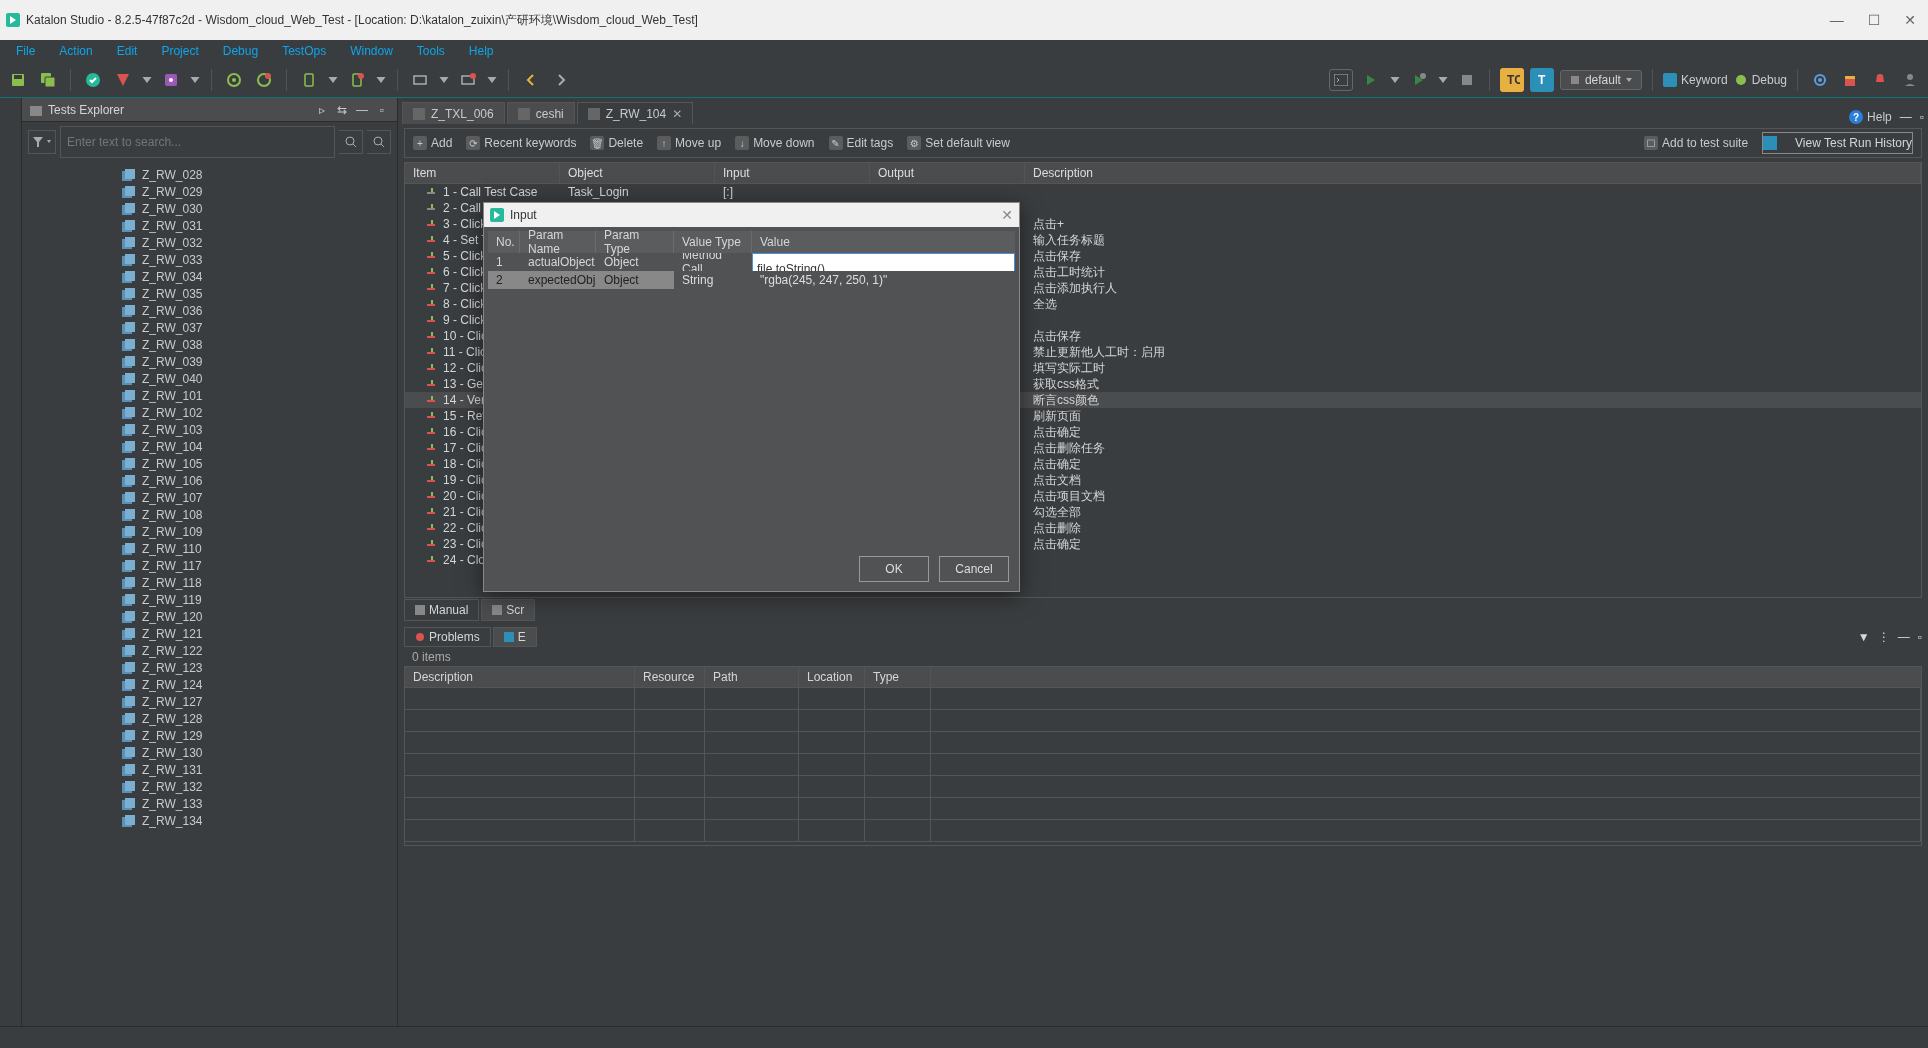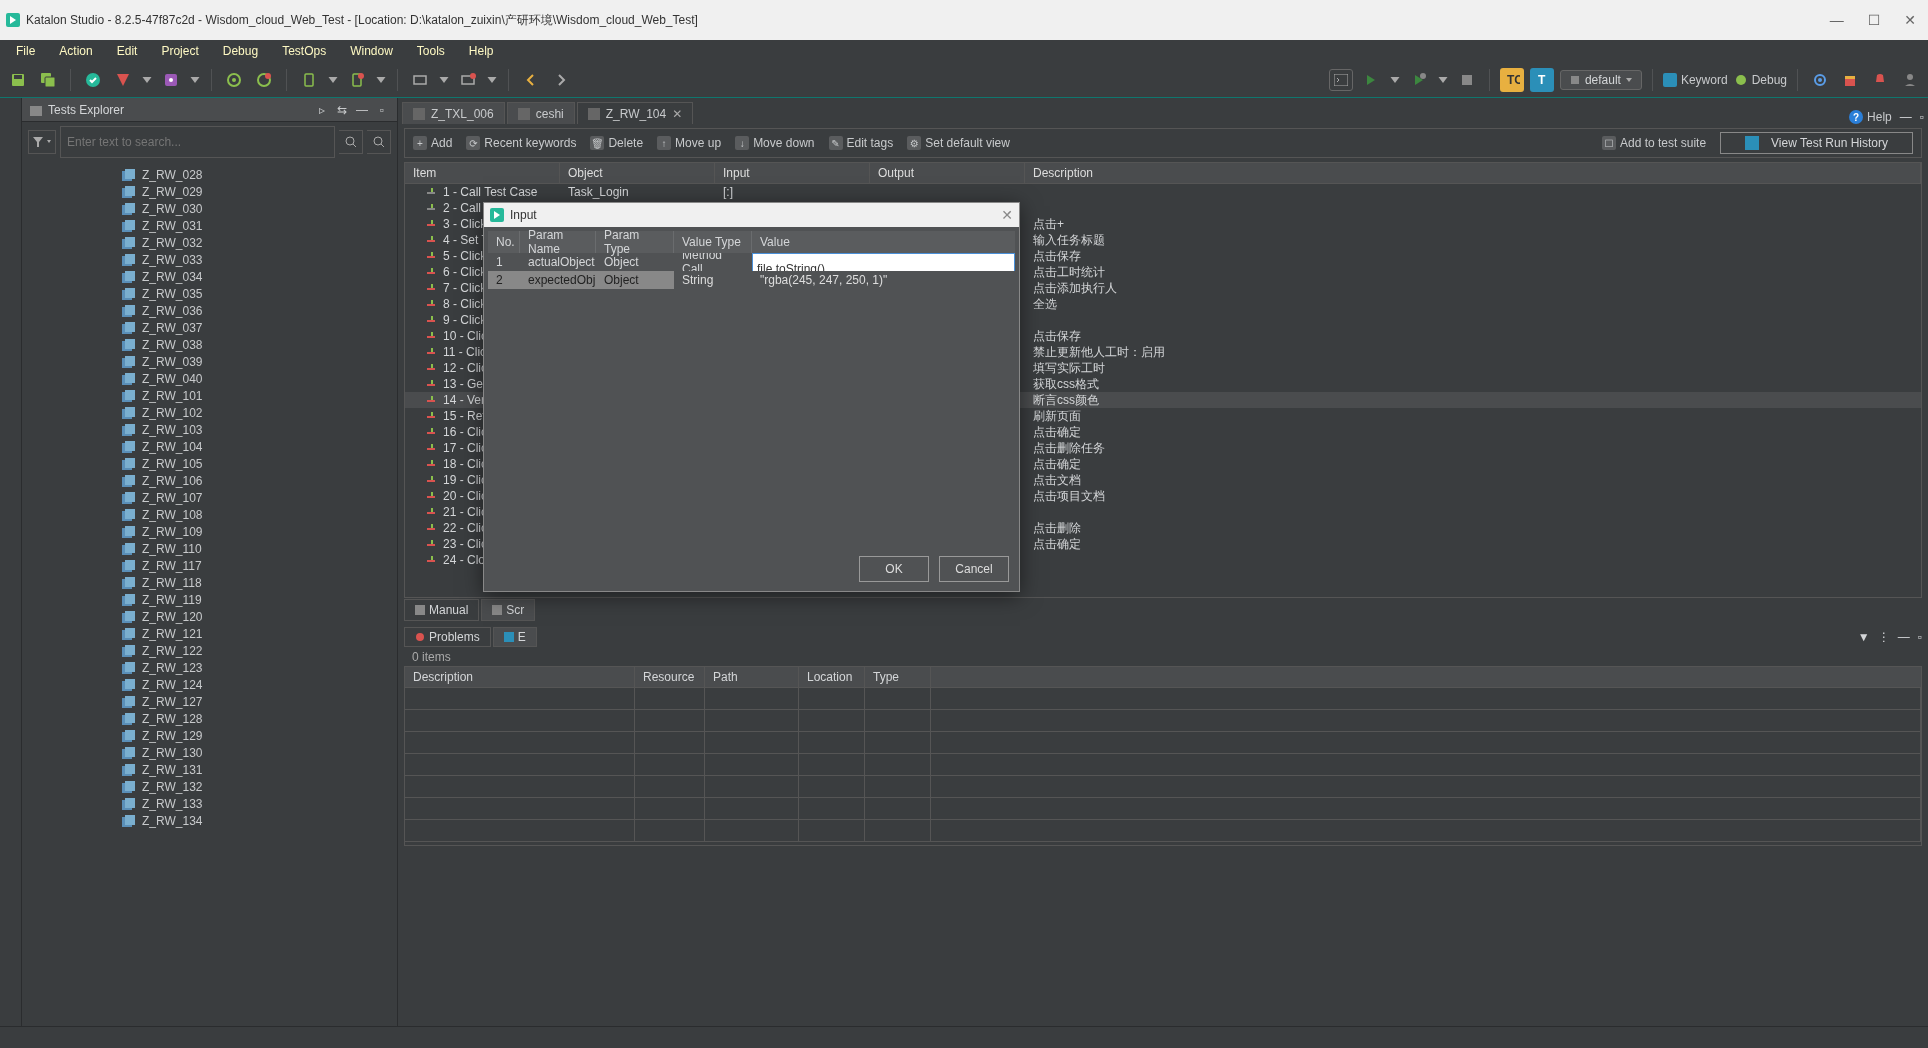--- a/index.html
+++ b/index.html
@@ -1,21 +1,21 @@
 <!DOCTYPE html>
 <html><head>
 <meta charset="utf-8">
 <style>
 * { margin:0; padding:0; box-sizing:border-box; font-family:"Segoe UI",Arial,sans-serif; font-size:12px; }
 body { background:#3a3d3f; color:#d4d6d8; width:1928px; height:1048px; overflow:hidden; position:relative; }
 .titlebar { height:40px; background:#f0f0f0; color:#333; display:flex; align-items:center; padding:0 6px; }
 .titlebar .wincontrols { margin-left:auto; display:flex; gap:24px; padding-right:6px; }
 .titlebar .wincontrols span { color:#666; font-size:14px; }
 .menubar { height:22px; background:#3a3d3f; display:flex; align-items:center; padding:0 6px; gap:4px; }
-.menubar span { color:#fef9c3; padding:2px 10px; }
+.menubar span { color:#0ea5e9; padding:2px 10px; }
 .toolbar { height:36px; background:#3a3d3f; border-bottom:1px solid #0f766e; display:flex; align-items:center; padding:0 6px; gap:6px; }
 .tb-sep { width:1px; height:22px; background:#505254; margin:0 4px; }
 .tb-btn { width:24px; height:24px; display:inline-flex; align-items:center; justify-content:center; border-radius:3px; }
 .tb-btn svg { width:16px; height:16px; }
 .toolbar-right { margin-left:auto; display:flex; align-items:center; gap:6px; }
 .pill { border:1px solid #666; border-radius:3px; padding:2px 8px; display:flex; align-items:center; gap:4px; background:#3a3d3f; }
 .pill.default { background:#4a4c4e; }
 .main { display:flex; height:calc(100% - 82px); }
 .leftcol { width:22px; background:#3a3d3f; border-right:1px solid #2a2c2e; }
 .explorer { width:376px; background:#3a3d3f; border-right:1px solid #2a2c2e; display:flex; flex-direction:column; }
@@ -38,21 +38,21 @@
 .tab { height:22px; padding:0 10px; display:flex; align-items:center; gap:6px; background:#4a4c4e; border:1px solid #555; border-bottom:none; margin-right:2px; color:#c8cacc; }
 .tab.active { background:#3a3d3f; }
 .tab .close { color:#aaa; }
 .tabbar .tab-right { margin-left:auto; display:flex; align-items:center; gap:8px; }
 .help-pill { display:flex; align-items:center; gap:4px; color:#c8cacc; }
 .help-pill .qmark { width:14px; height:14px; border-radius:50%; background:#2b7fd8; color:#fff; display:flex; align-items:center; justify-content:center; font-size:10px; font-weight:bold;}
 .testcase-toolbar { height:30px; background:#3a3d3f; border:1px solid #555; margin:4px 6px 0 6px; display:flex; align-items:center; padding:0 8px; gap:14px; }
 .tct-btn { display:flex; align-items:center; gap:4px; color:#c8cacc; }
 .tct-btn .sq { width:14px; height:14px; background:#5a5c5e; border-radius:2px; display:flex; align-items:center; justify-content:center; font-size:10px;}
 .tct-right { margin-left:auto; display:flex; align-items:center; gap:14px; }
-.view-history-btn { border:1px solid #888; padding:3px 24px; display:flex; align-items:center; gap:12px; background:#3a3d3f; }
+.view-history-btn { border:1px solid #888; padding:3px 0; display:flex; align-items:center; gap:18px; background:#3a3d3f; }
 .steps-header { display:flex; height:22px; background:#4a4c4e; margin:4px 6px 0 6px; border:1px solid #555; }
 .steps-header > div { padding:0 8px; display:flex; align-items:center; border-right:1px solid #555; color:#ddd; }
 .steps-body { margin:0 6px; border:1px solid #555; border-top:none; height:414px; display:flex; }
 .steps-col-item { width:155px; }
 .steps-col-object { width:155px; }
 .steps-col-input { width:155px; }
 .steps-col-output { width:155px; }
 .steps-col-desc { flex:1; }
 .step-row { display:flex; height:16px; }
 .step-row > div { padding:0 8px; display:flex; align-items:center; overflow:hidden; white-space:nowrap; }
@@ -1030,20 +1030,21 @@
                 <svg width="12" height="12">
                   <rect x="2" y="6" width="8" height="2" fill="#d9534f"></rect>
                   <rect x="6" y="2" width="2" height="4" fill="#8bbf4d"></rect>
                 </svg>
               </span>
               <span>21 - Click</span>
             </div>
             <div class="object-cell"></div>
             <div class="input-cell"></div>
             <div class="output-cell"></div>
+            <div class="desc-cell">勾选全部</div>
           </div>
           <div class="step-row">
             <div class="item-cell">
               <span class="step-icon">
                 <svg width="12" height="12">
                   <rect x="2" y="6" width="8" height="2" fill="#d9534f"></rect>
                   <rect x="6" y="2" width="2" height="4" fill="#8bbf4d"></rect>
                 </svg>
               </span>
               <span>22 - Click</span>

